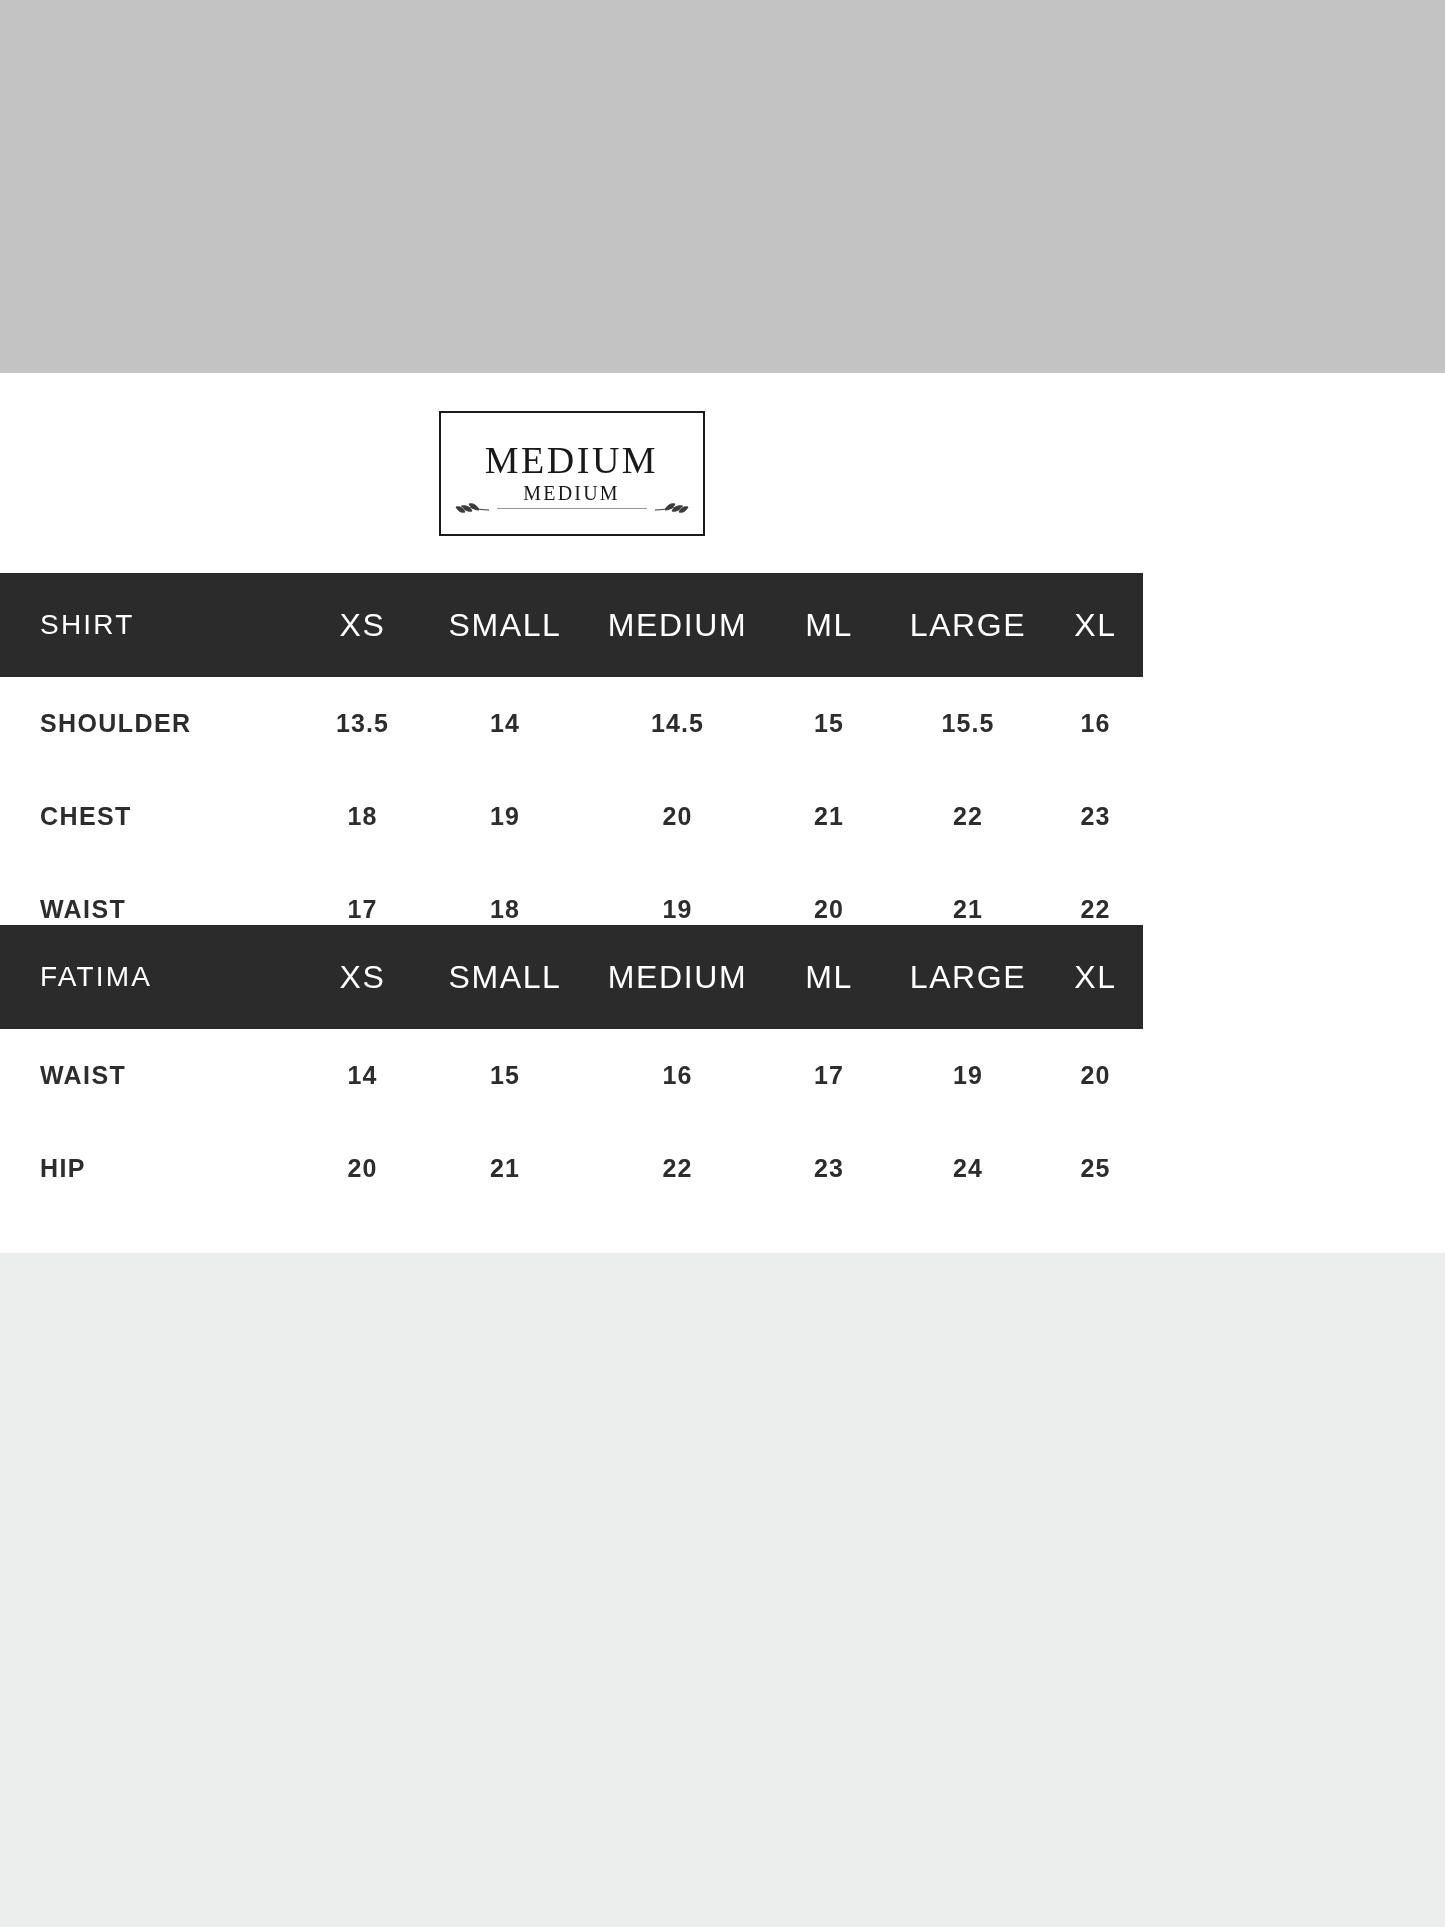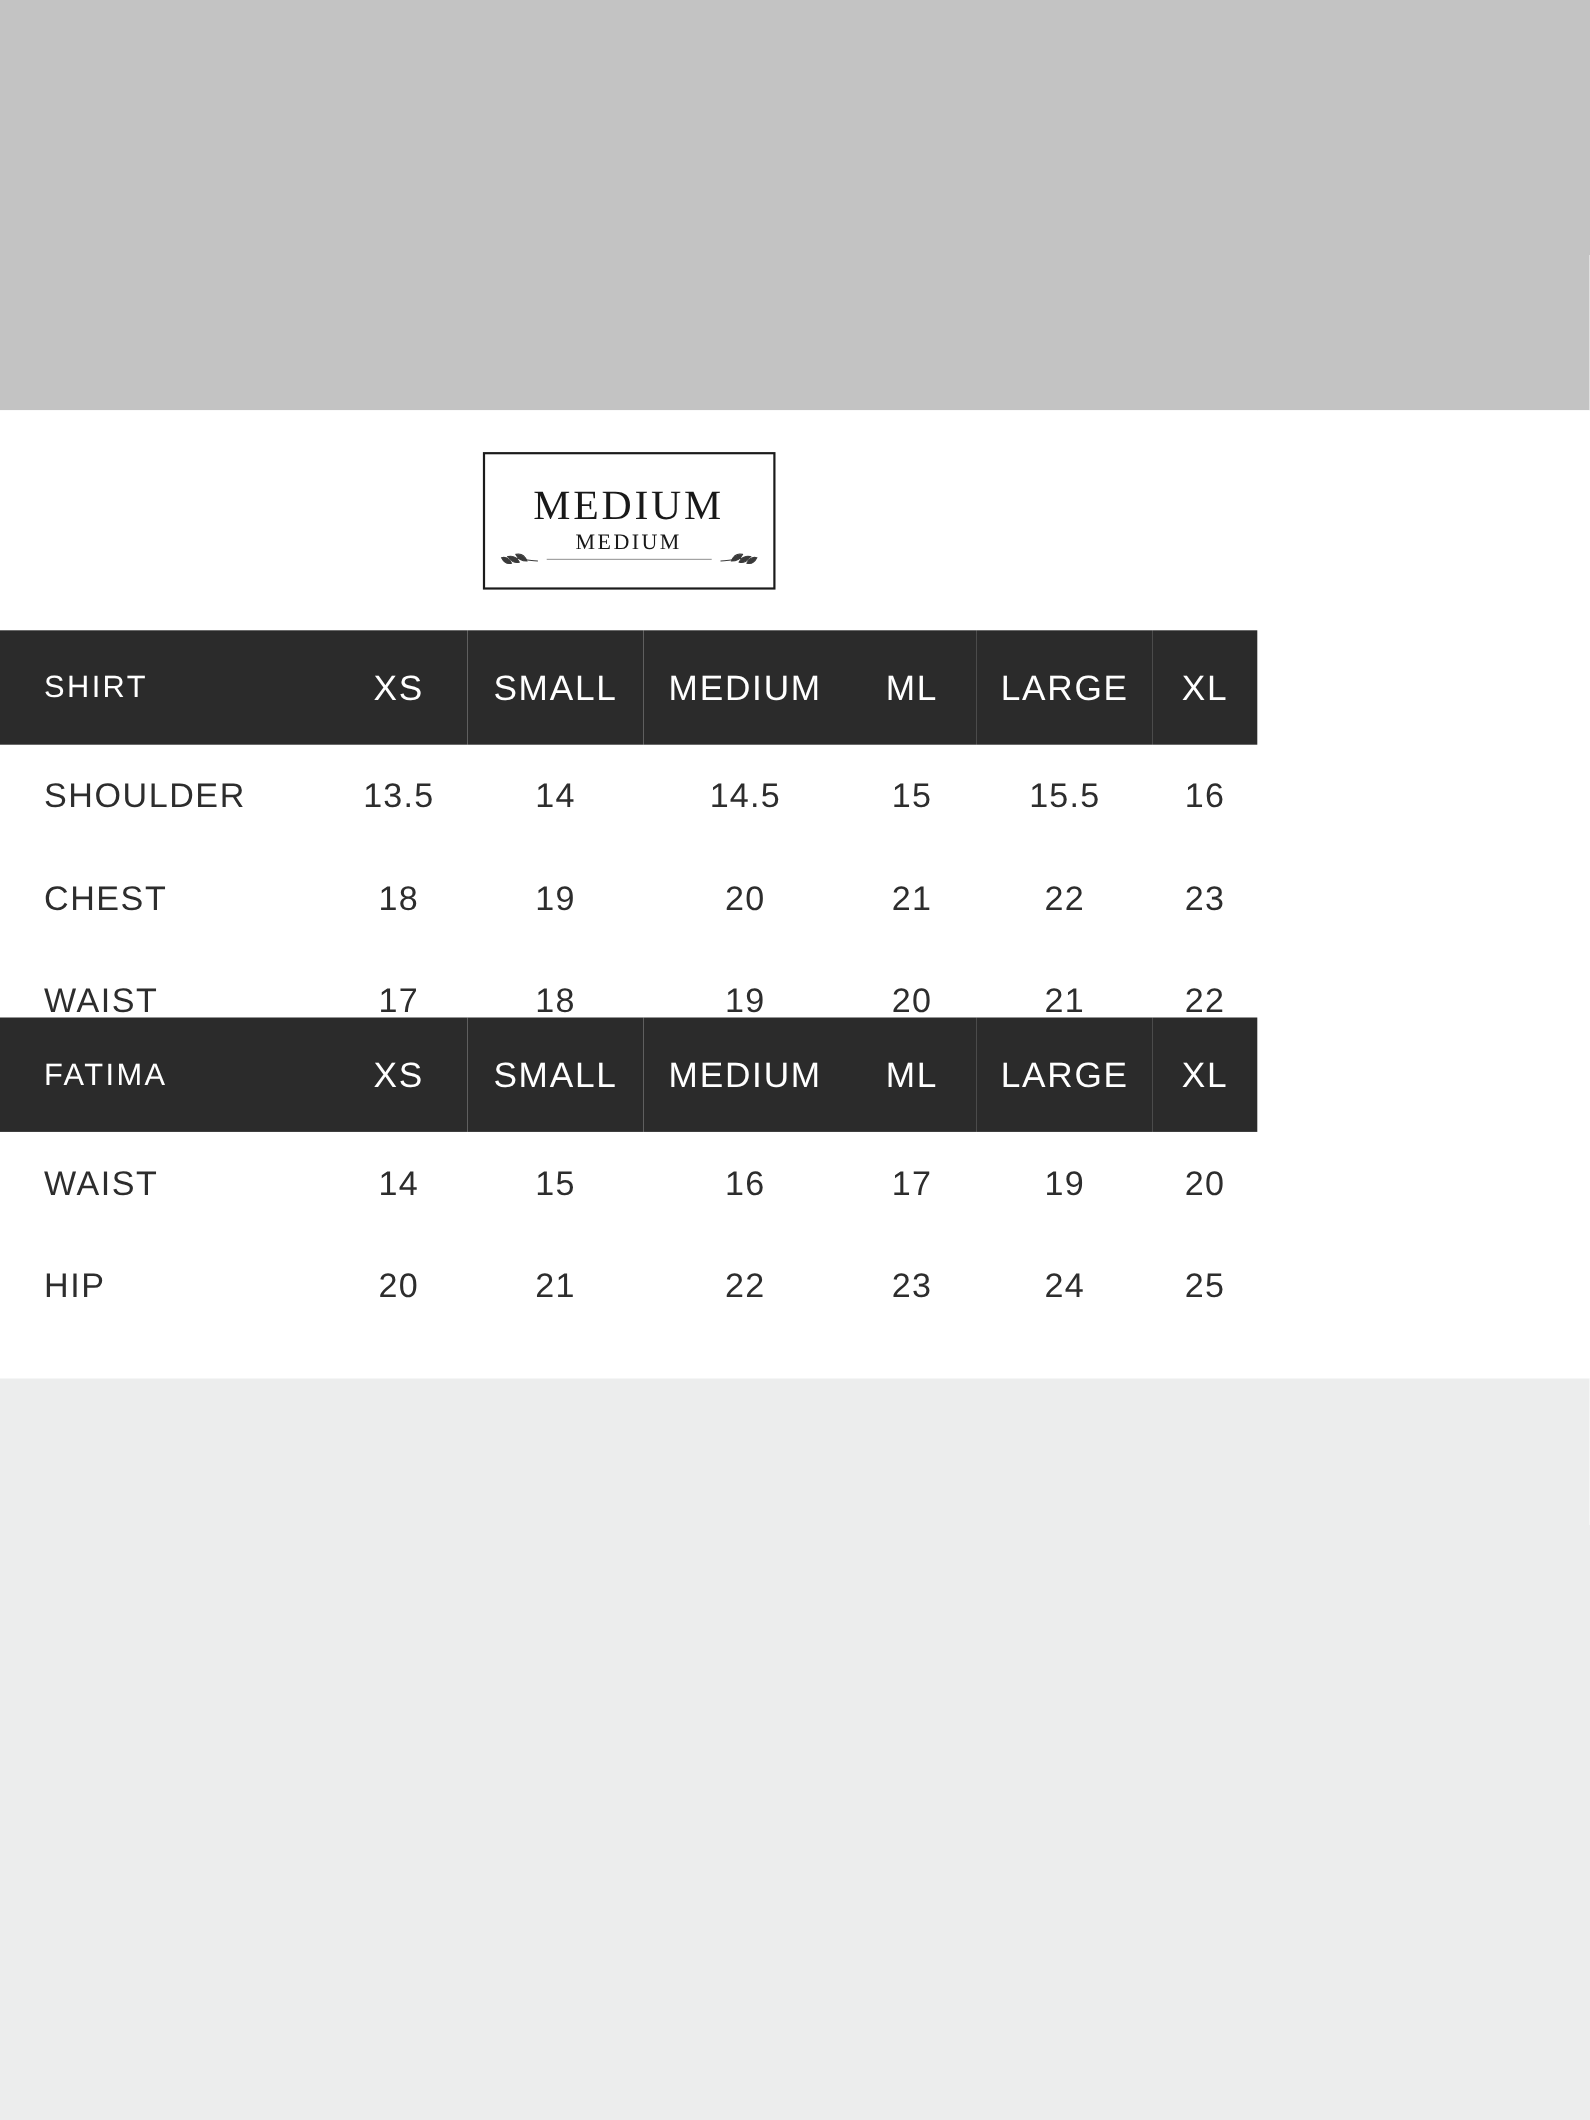--- a/index.html
+++ b/index.html
@@ -141,24 +141,25 @@
   .hdr-row th.c-label {
     text-align: left;
     padding-left: 40px;
     font-size: 28px;
     letter-spacing: 2.2px;
   }
   .hdr-row th.c-val { text-align: center; }
 
   .body-row td {
     color: #2d2d2d;
-    font-size: 31px;
+    font-size: 25px;
     letter-spacing: 1.1px;
     height: 61px;
     vertical-align: middle;
+    font-weight: bold;
   }
   .body-row td.c-label {
     text-align: left;
     padding-left: 40px;
     letter-spacing: 1.4px;
   }
   .body-row td.c-val { text-align: center; }
 
   
   col.w-label { width: 300px; }

